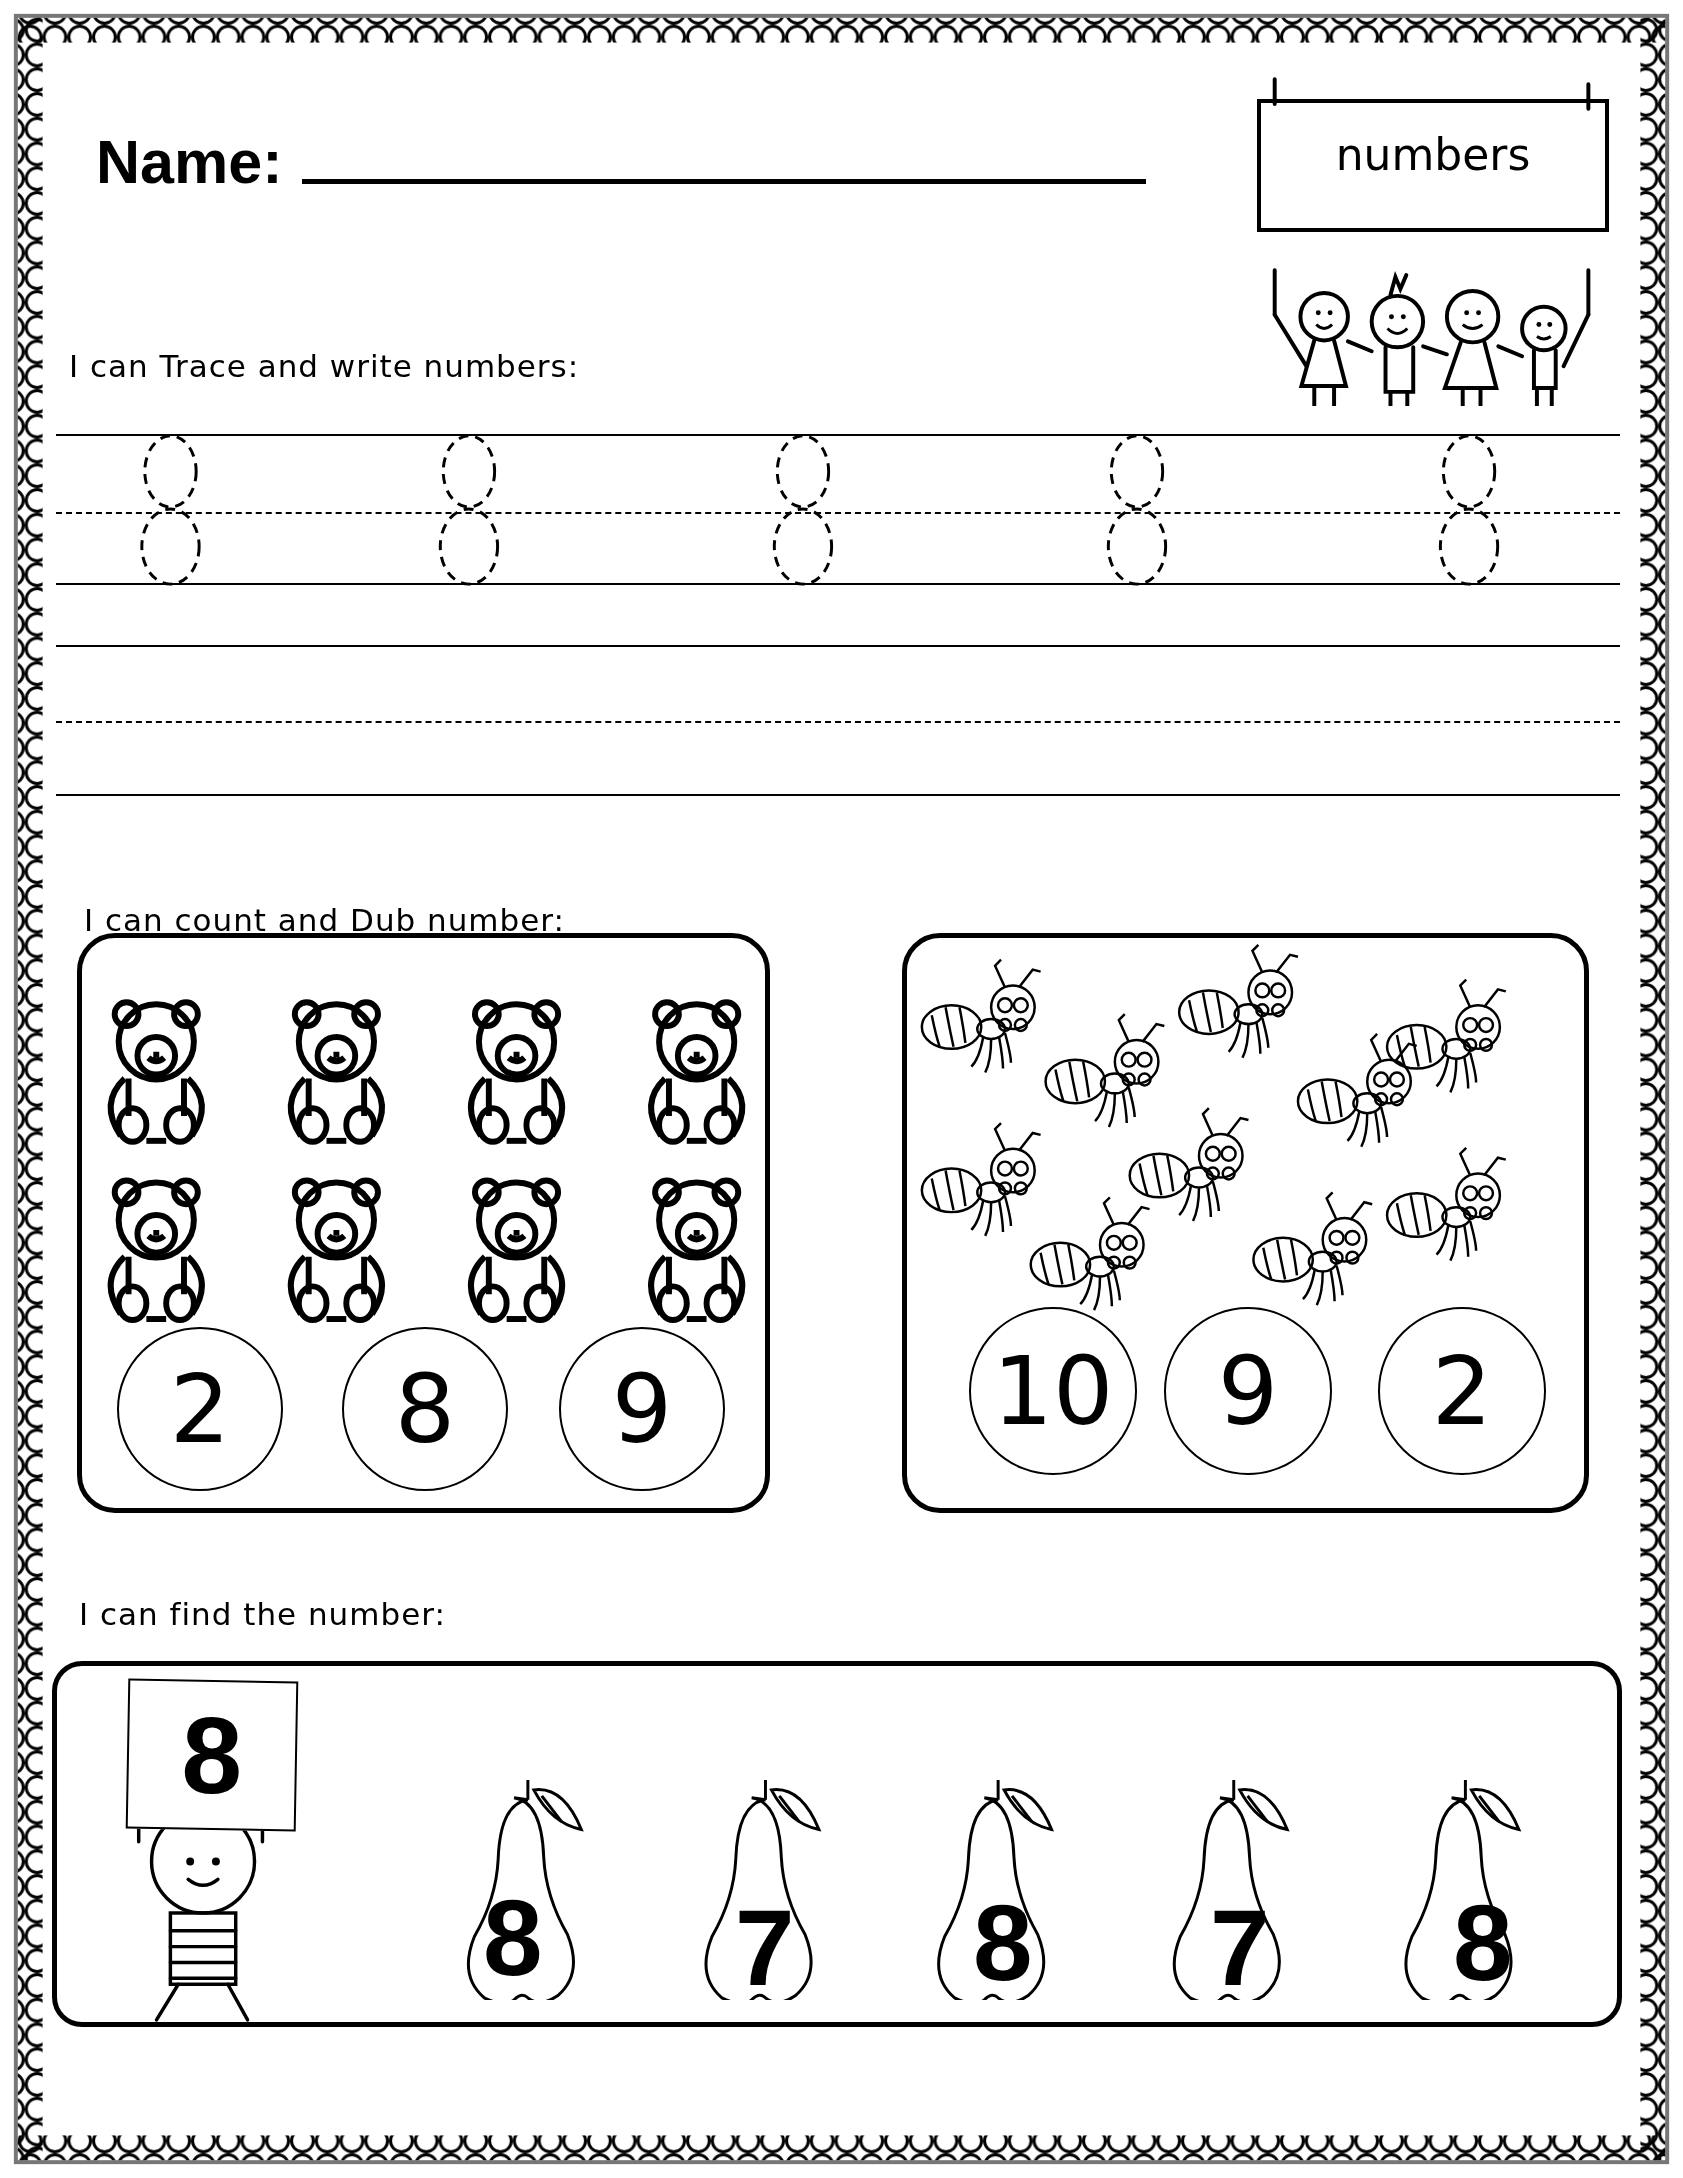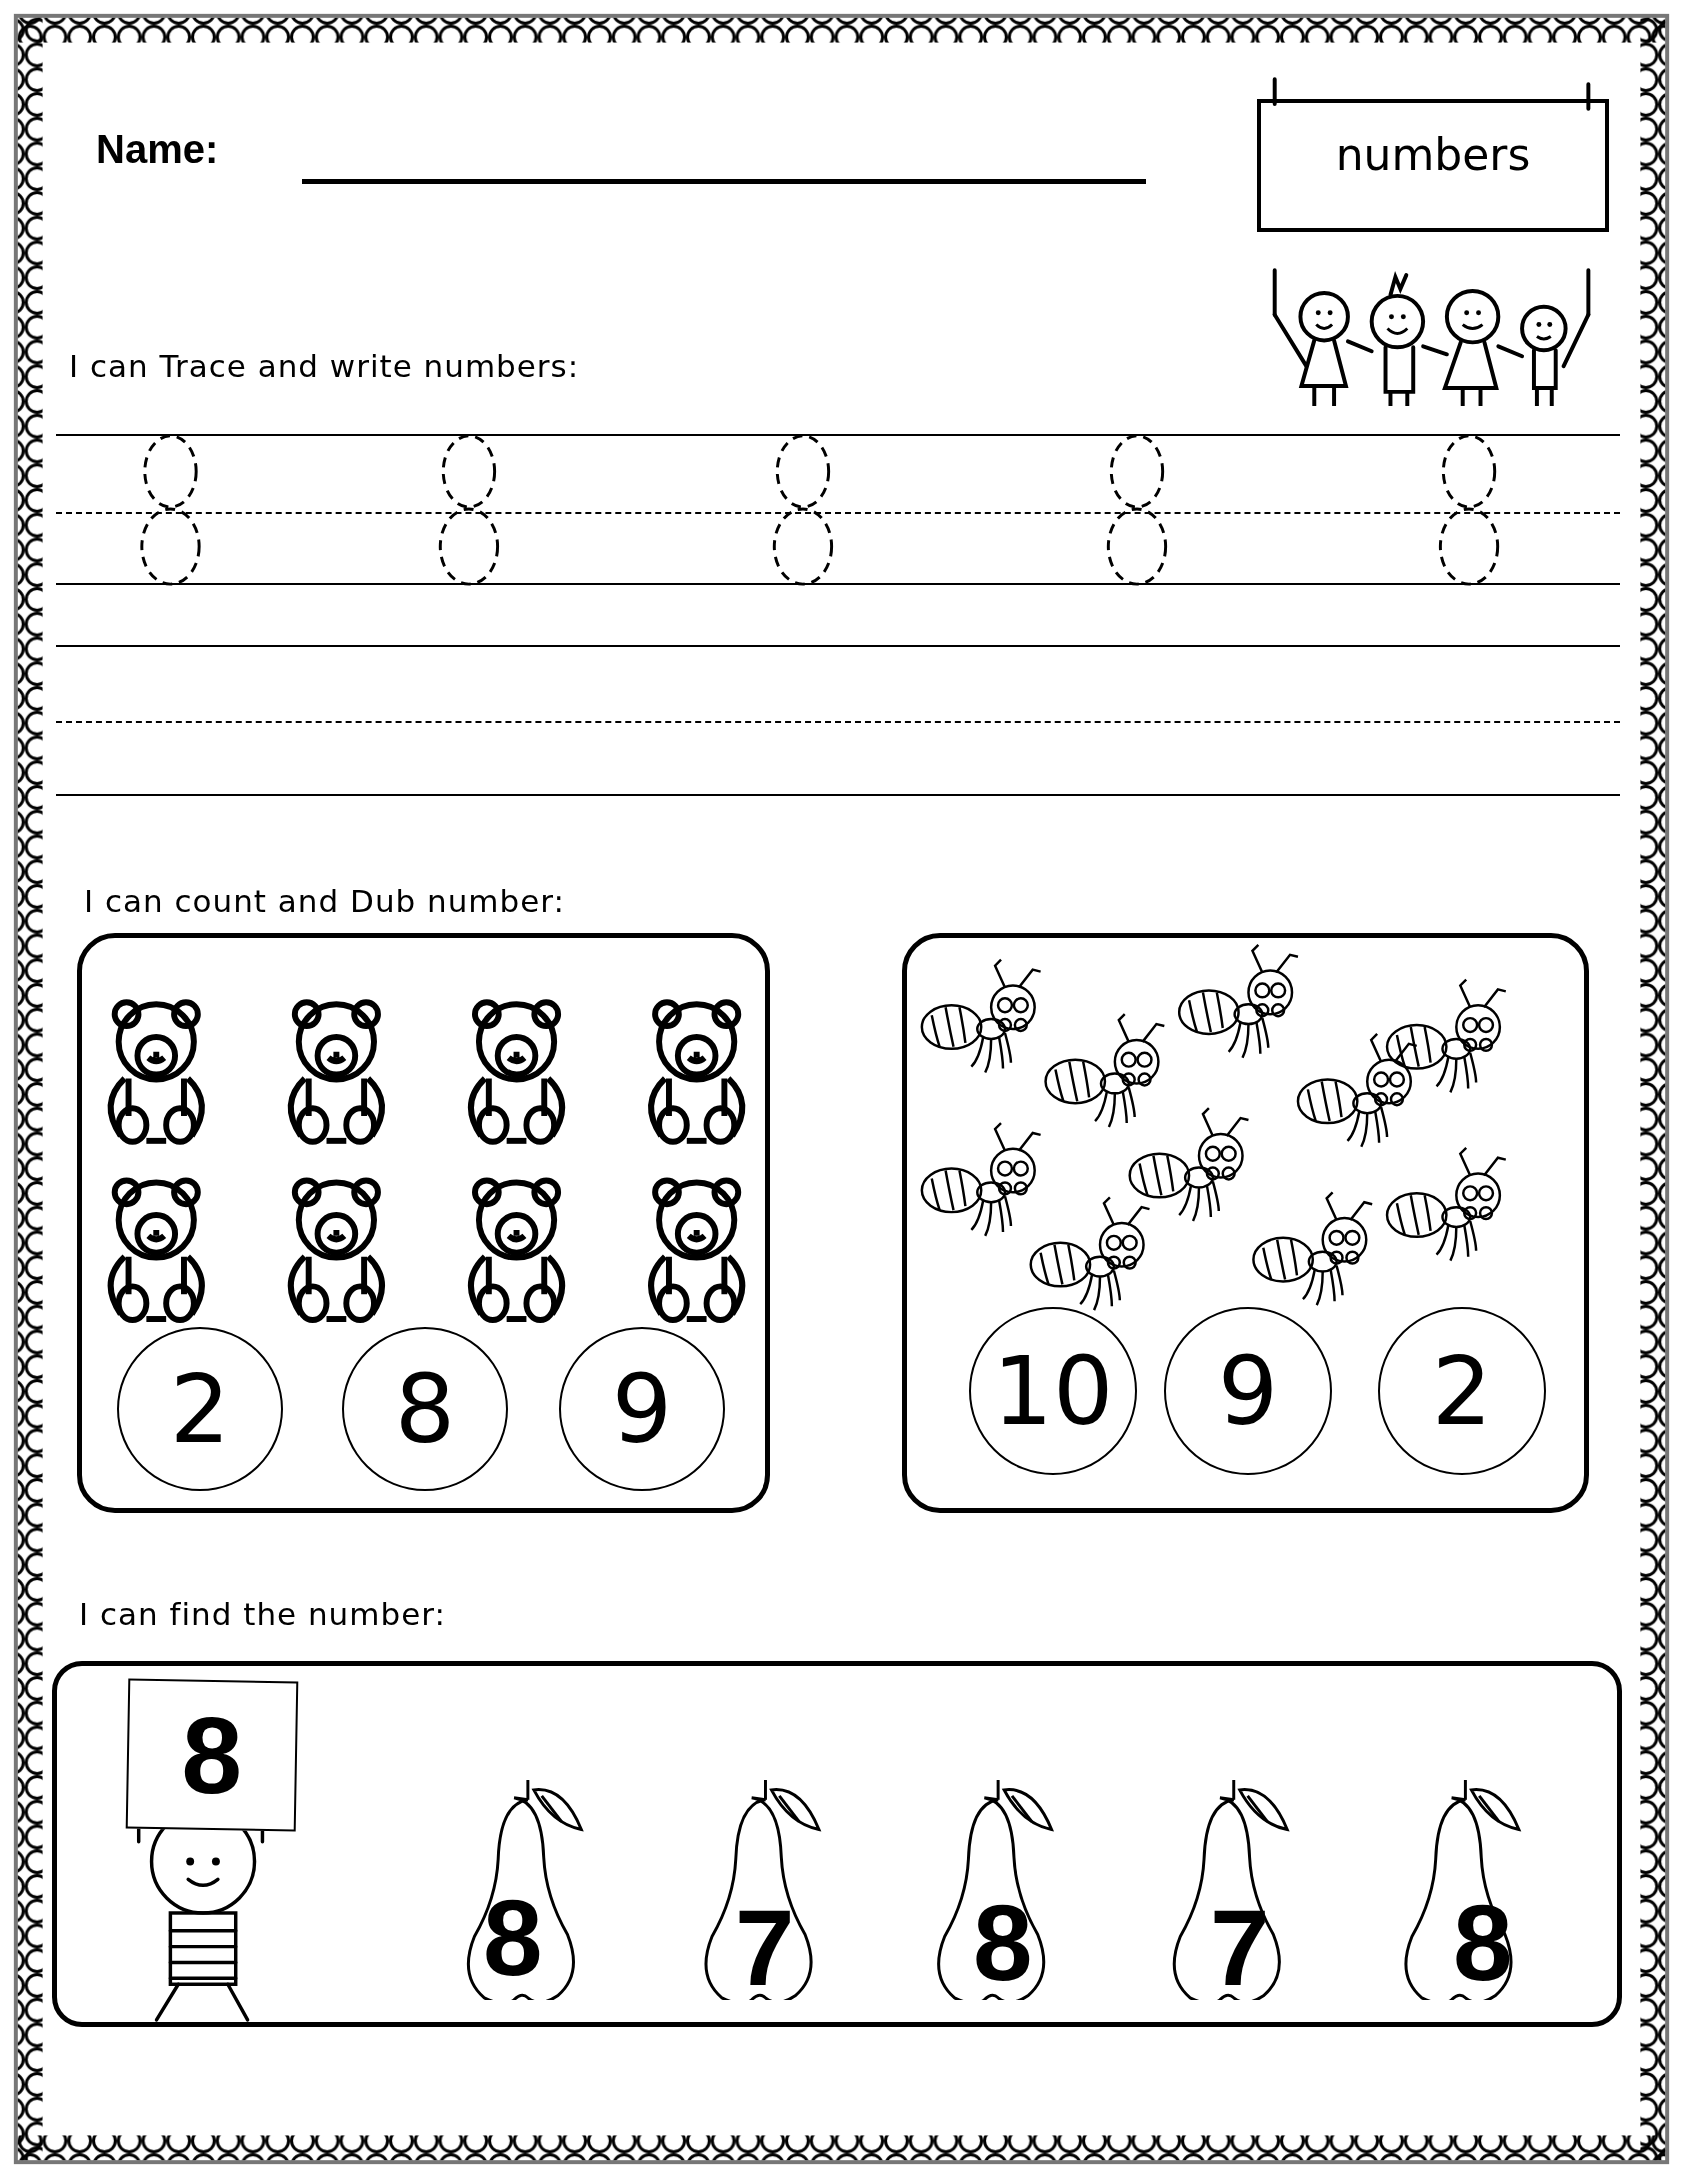--- a/index.html
+++ b/index.html
@@ -1,21 +1,21 @@
 <!DOCTYPE html>
 <html><head>
 <meta charset="utf-8">
 <style>
   html, body { margin:0; padding:0; background:#ffffff; }
   body { width:1683px; height:2178px; position:relative; overflow:hidden;
          font-family: "DejaVu Sans", sans-serif; color:#000; }
   .abs { position:absolute; }
   .frame-svg { left:0; top:0; }
   .label { font-family:"DejaVu Sans", sans-serif; font-size:31px; letter-spacing:1px; white-space:nowrap; }
-  .name-label { left:96px; top:127px; font-family:"Liberation Sans", sans-serif; font-weight:bold; font-size:40px; }
+  .name-label { left:96px; top:127px; font-family:"Liberation Sans", sans-serif; font-weight:bold; font-size:61px; }
   .name-line { left:302px; top:179px; width:844px; height:5px; background:#000; }
   .sign { left:1257px; top:99px; width:352px; height:133px; border:4px solid #000; box-sizing:border-box;
           text-align:center; font-family:"DejaVu Sans", sans-serif; font-size:44px; line-height:63px; padding-top:20px; }
   .sign span { display:block; }
   .hline { left:56px; width:1564px; height:0; border-top:2px solid #000; }
   .dline { left:56px; width:1564px; height:0; border-top:2px dashed #000; }
   .box { border:5px solid #000; border-radius:38px; box-sizing:border-box; background:#fff; }
   .num-oval { border:2px solid #000; border-radius:50%; box-sizing:border-box; display:flex; align-items:center; justify-content:center;
               font-family:"DejaVu Sans", sans-serif; font-size:95px; }
   .card { border:2px solid #000; box-sizing:border-box; display:flex; align-items:center; justify-content:center;
@@ -108,21 +108,21 @@
         <ellipse cx="1149" cy="46" rx="26" ry="36"></ellipse>
         <ellipse cx="1149" cy="122" rx="29" ry="38"></ellipse>
       </g>
     <g>
         <ellipse cx="1485" cy="46" rx="26" ry="36"></ellipse>
         <ellipse cx="1485" cy="122" rx="29" ry="38"></ellipse>
       </g>
   </g>
 </svg>
 
-<div class="abs label" style="left:84px;top:883px;">I can count and Dub number:</div>
+<div class="abs label" style="left:84px;top:902px;">I can count and Dub number:</div>
 
 <div class="abs box" style="left:77px;top:933px;width:693px;height:580px;"></div>
 <svg class="abs" style="left:77px;top:933px;" width="693" height="580" viewBox="0 0 700 586">
   <defs>
     <g id="bear" fill="none" stroke="#000" stroke-width="6">
       <circle cx="-30" cy="-50" r="12"></circle>
         <circle cx="30" cy="-50" r="12"></circle>
       <circle cx="0" cy="-22" r="38"></circle>
       <circle cx="0" cy="-8" r="19"></circle>
       <path d="M-8 -6 q8 7 16 0 M0 -12 v6"></path>

